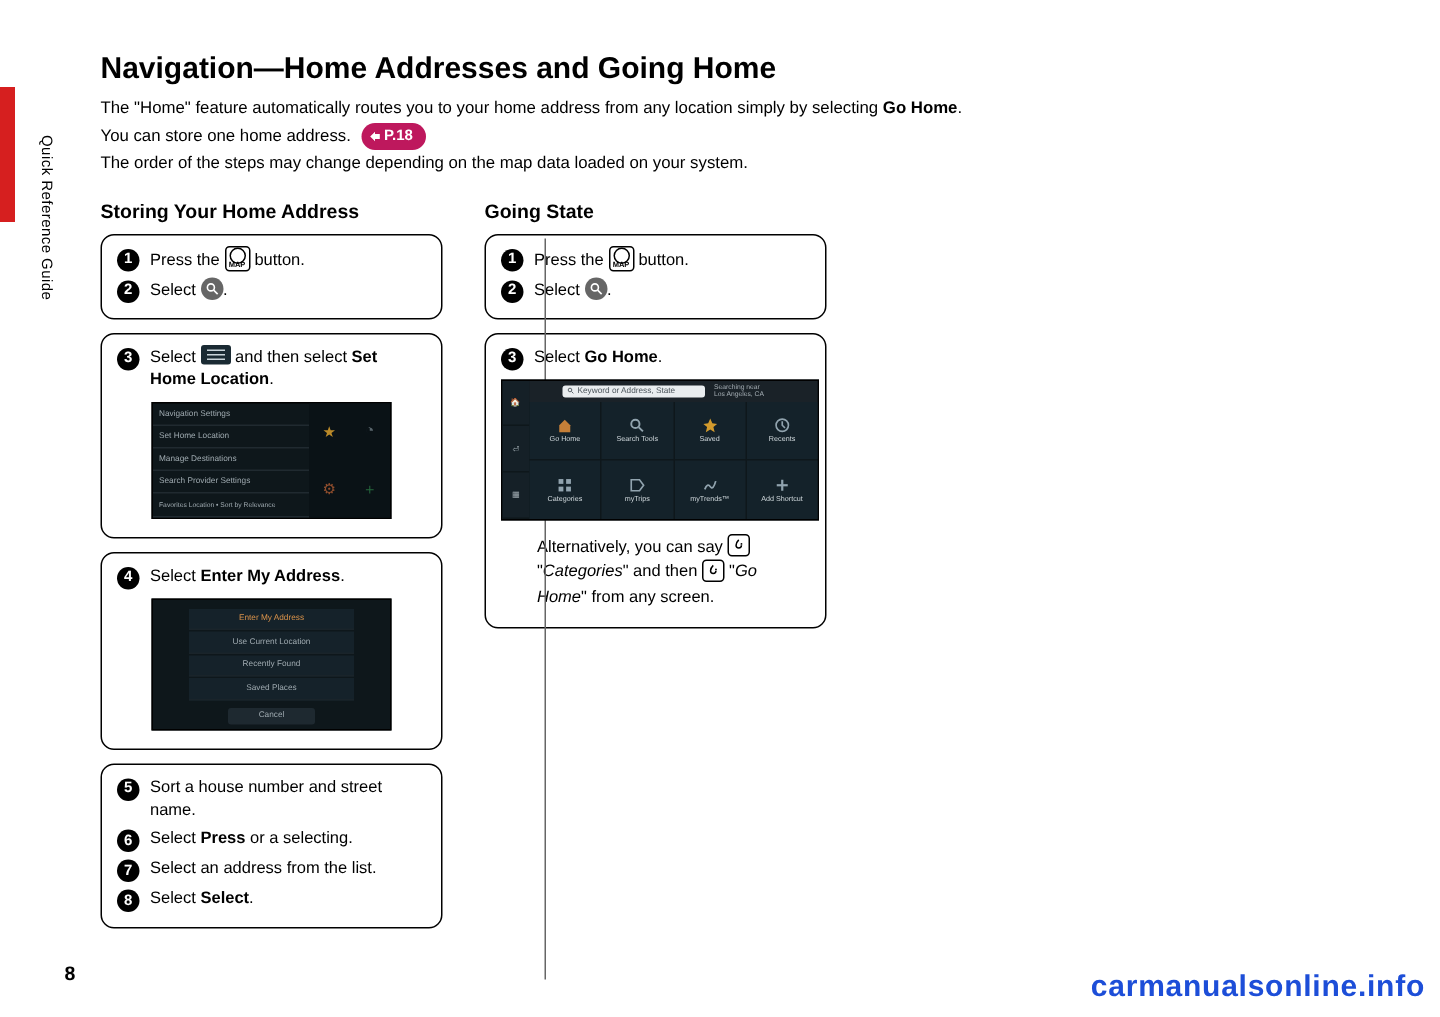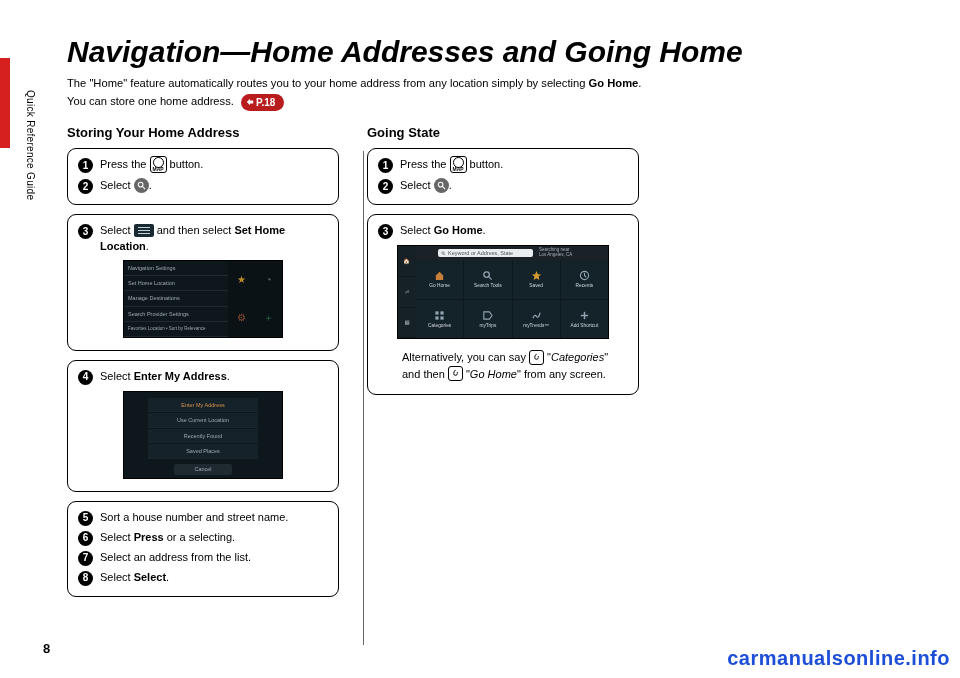--- a/index.html
+++ b/index.html
@@ -2,29 +2,29 @@
 <html><head>
 <meta charset="utf-8">
 <style>
   * { box-sizing: border-box; margin: 0; padding: 0; }
   html, body { width: 960px; height: 678px; background: #fff; font-family: "Helvetica Neue", Arial, sans-serif; color: #000; position: relative; overflow: hidden; }
 
   .side-tab { position: absolute; left: 0; top: 58px; width: 10px; height: 90px; background: #d61f1f; }
   .side-label { position: absolute; left: 25px; top: 90px; font-size: 10px; letter-spacing: 0.3px; writing-mode: vertical-rl; text-orientation: mixed; color: #000; }
 
   .page { position: absolute; left: 67px; top: 35px; width: 870px; }
-  h1 { font-size: 30px; font-weight: 700; margin-bottom: 6px; font-style: italic; }
+  h1 { font-size: 20px; font-weight: 700; margin-bottom: 6px; }
   .intro { font-size: 11.2px; line-height: 1.55; margin-bottom: 1px; }
   .intro b { font-weight: 700; }
 
-  .page-badge { display: inline-flex; align-items: center; background: #b91c1c; color: #fff; border-radius: 11px; padding: 1px 9px 1px 5px; font-size: 10px; font-weight: 700; margin-left: 4px; vertical-align: middle; }
+  .page-badge { display: inline-flex; align-items: center; background: #be185d; color: #fff; border-radius: 11px; padding: 1px 9px 1px 5px; font-size: 10px; font-weight: 700; margin-left: 4px; vertical-align: middle; }
   .page-badge svg { margin-right: 2px; }
 
   .columns { display: flex; gap: 28px; margin-top: 14px; position: relative; }
-  .col { width: 272px; }
+  .col { width: 228px; }
   .divider { position: absolute; left: 296px; top: 26px; width: 1px; height: 494px; background: #666; }
 
   h2 { font-size: 13px; font-weight: 700; margin-bottom: 8px; }
 
   .box { border: 1.5px solid #000; border-radius: 9px; padding: 8px 10px 10px 10px; margin-bottom: 9px; }
   .step { display: flex; align-items: flex-start; gap: 7px; font-size: 11px; line-height: 1.4; margin-bottom: 4px; }
   .step:last-child { margin-bottom: 0; }
   .num { flex: 0 0 15px; width: 15px; height: 15px; border-radius: 50%; background: #000; color: #fff; font-size: 10px; font-weight: 700; display: inline-flex; align-items: center; justify-content: center; margin-top: 1px; }
   .step-body { flex: 1; }
 
@@ -89,20 +89,21 @@
   </p>
   <p class="intro">
     <span>You can store one home address.</span>
     <span class="page-badge">
       <svg width="8" height="8" viewBox="0 0 10 10">
           <path d="M1 5 L5 1 L5 3 L9 3 L9 7 L5 7 L5 9 Z" fill="#fff"></path>
         </svg>
       <span>P.18</span>
     </span>
   </p>
+  <p class="intro">The order of the steps may change depending on the map data loaded on your system.</p>
 
   <div class="columns">
     <div class="divider"></div>
 
     <div class="col">
       <h2>Storing Your Home Address</h2>
 
       <div class="box">
         <div class="step">
           <span class="num">1</span>

